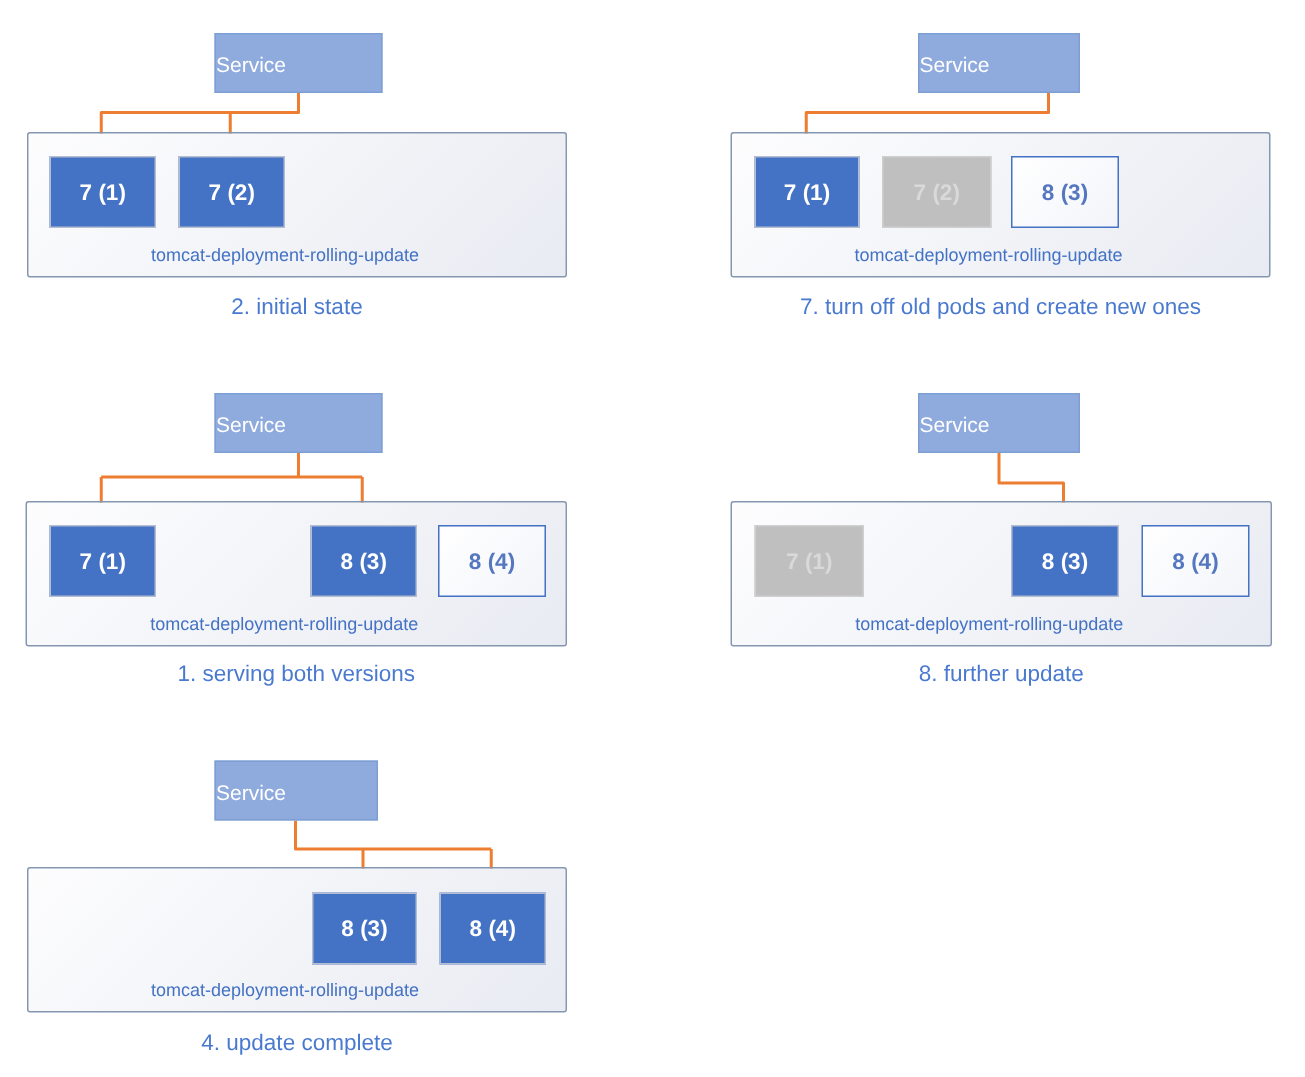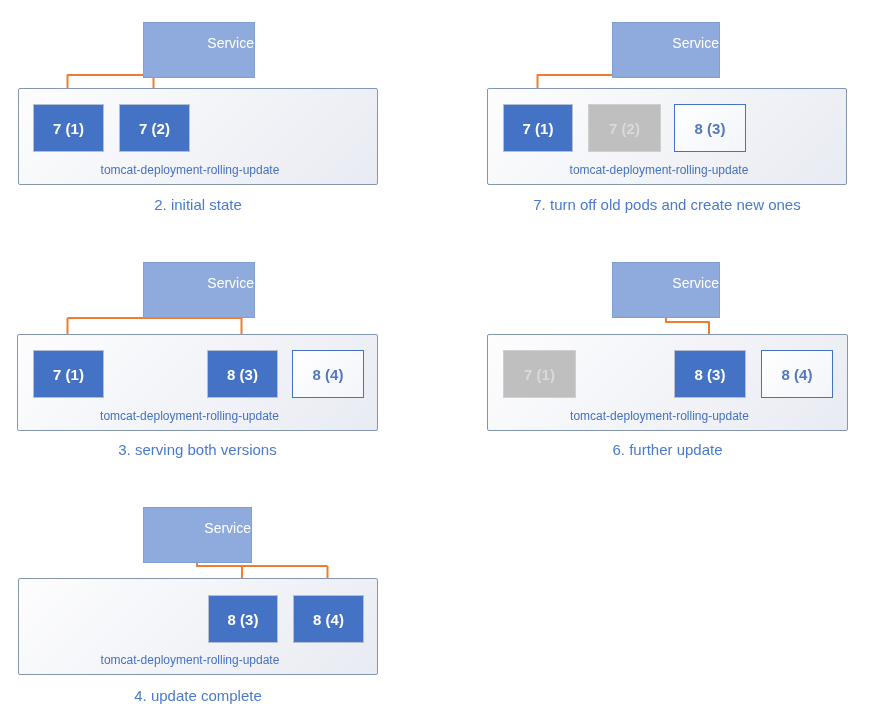--- a/index.html
+++ b/index.html
@@ -11,29 +11,28 @@
   #canvas {
     position: relative;
     width: 870px;
     height: 718px;
     background: #ffffff;
     overflow: hidden;
   }
   
   .service {
     position: absolute;
-    height: 56px;
+    height: 40px;
     line-height: 40px;
-    text-align: right;
+    text-align: left;
     background: var(--service-fill);
     border: 1px solid var(--service-border);
     color: var(--service-text);
     font-size: 14px;
     box-sizing: border-box;
-    padding-left: 10px;
   }
   
   .deployment {
     position: absolute;
     box-sizing: border-box;
     border: 1px solid var(--deployment-border);
     border-radius: 2px;
     background: linear-gradient(135deg, var(--deployment-bg-start) 0%, var(--deployment-bg-end) 100%);
   }
   .deployment-label {
@@ -144,32 +143,32 @@
   </div>
 
   <div class="panel">
     <div class="service" style="left:143px;top:262px;width:112px">Service</div>
     <div class="deployment" style="left:17px;top:334px;width:361px;height:97px">
       <div class="pod pod-running" style="left:15px;width:71px">7 (1)</div>
       <div class="pod pod-running" style="left:189px;width:71px">8 (3)</div>
       <div class="pod pod-creating" style="left:274px;width:72px">8 (4)</div>
       <div class="deployment-label">tomcat-deployment-rolling-update</div>
     </div>
-    <div class="caption" style="left:17px;top:441px;width:361px">3. serving both versions</div>
+    <div class="caption" style="left:17px;top:441px;width:361px">1. serving both versions</div>
   </div>
 
   <div class="panel">
     <div class="service" style="left:612px;top:262px;width:108px">Service</div>
     <div class="deployment" style="left:487px;top:334px;width:361px;height:97px">
       <div class="pod pod-stopped" style="left:15px;width:73px">7 (1)</div>
       <div class="pod pod-running" style="left:186px;width:72px">8 (3)</div>
       <div class="pod pod-creating" style="left:273px;width:72px">8 (4)</div>
       <div class="deployment-label">tomcat-deployment-rolling-update</div>
     </div>
-    <div class="caption" style="left:487px;top:441px;width:361px">6. further update</div>
+    <div class="caption" style="left:487px;top:441px;width:361px">8. further update</div>
   </div>
 
   <div class="panel">
     <div class="service" style="left:143px;top:507px;width:109px">Service</div>
     <div class="deployment" style="left:18px;top:578px;width:360px;height:97px">
       <div class="pod pod-running" style="left:189px;width:70px;top:16px">8 (3)</div>
       <div class="pod pod-running" style="left:274px;width:71px;top:16px">8 (4)</div>
       <div class="deployment-label">tomcat-deployment-rolling-update</div>
     </div>
     <div class="caption" style="left:18px;top:687px;width:360px">4. update complete</div>

